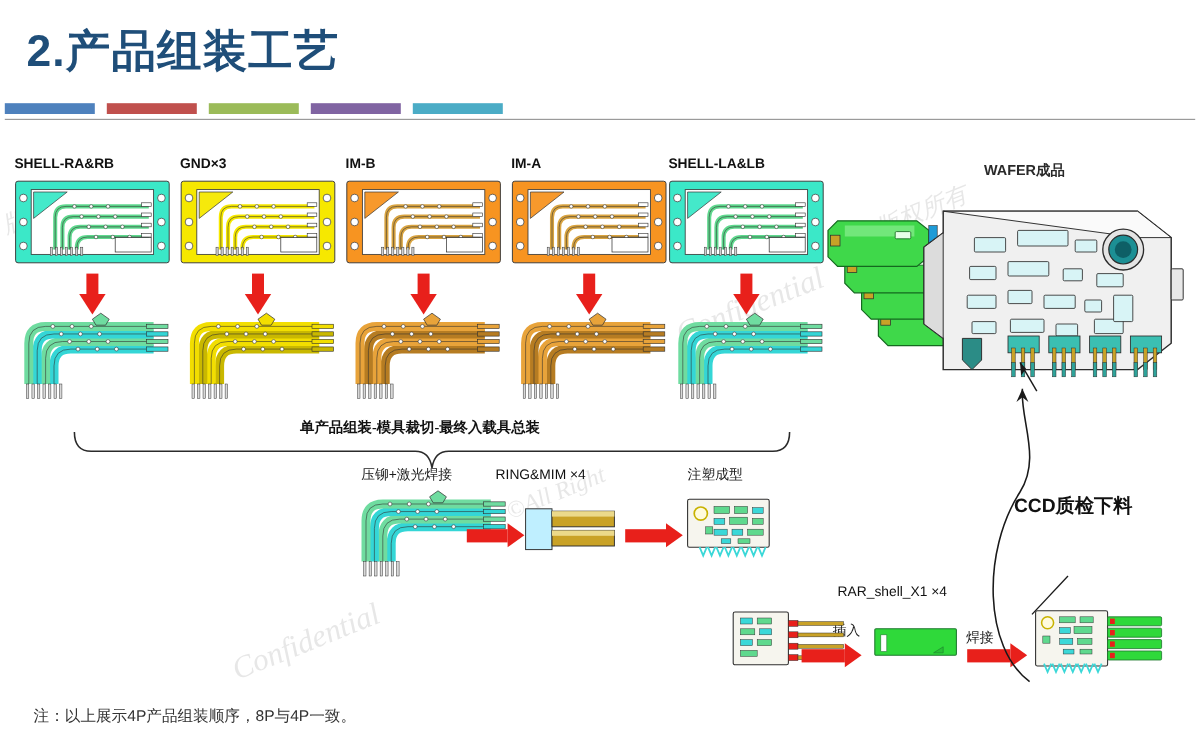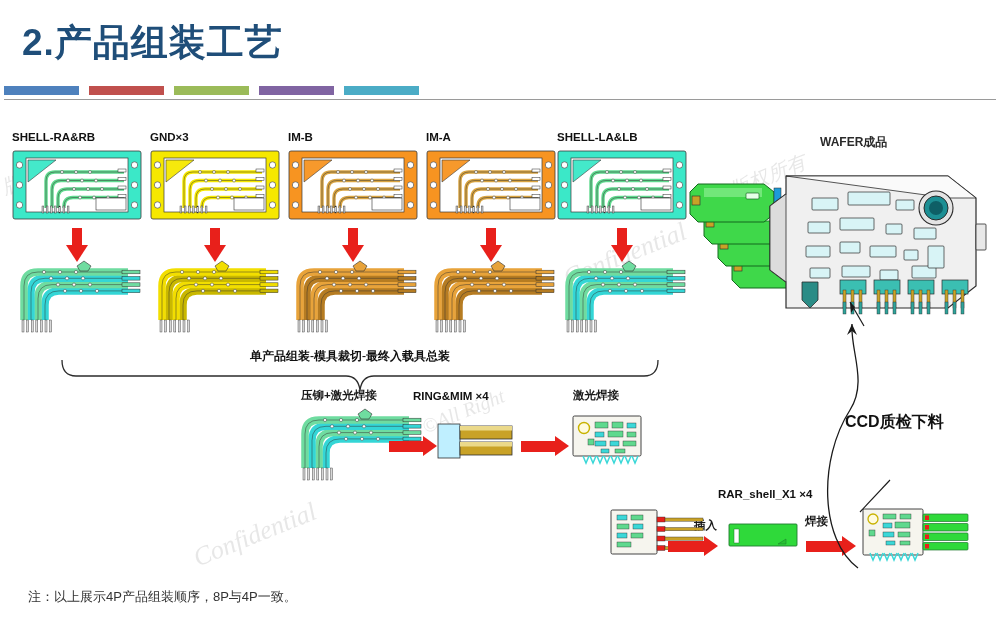--- a/index.html
+++ b/index.html
@@ -67,21 +67,21 @@
 
   
   #brace-caption {
     position: absolute; left: 0; top: 348px; width: 700px;
     text-align: center; font-size: 12px; font-weight: bold; color: #111; font-family: Liberation Serif, serif;
   }
   #brace-svg { position: absolute; left: 60px; top: 358px; }
 
   
   #mid-row { position: absolute; left: 285px; top: 388px; width: 380px; height: 95px; }
-  .mid-label { position: absolute; font-size: 11.5px; font-weight: bold; color: #111; white-space: nowrap; }
+  .mid-label { position: absolute; font-size: 11.5px; font-weight: normal; color: #111; white-space: nowrap; }
   .mid-label.cn { color: #1a1a1a; }
 
   .arrow-right { position: absolute; height: 20px; }
   .arrow-right .shaft { position: absolute; left: 0; top: 5px; height: 11px; background: #E8201B; }
   .arrow-right .head {
     position: absolute; top: 0;
     border-top: 10px solid transparent; border-bottom: 10px solid transparent;
     border-left: 14px solid #E8201B;
   }
 
@@ -559,21 +559,21 @@
   </div>
 
 <div id="brace-caption">单产品组装-模具裁切-最终入载具总装</div>
 <svg id="brace-svg" width="600" height="36">
   <path d="M2,2 Q2,18 16,18 L286,18 Q298,18 300,32 Q302,18 314,18 L584,18 Q598,18 598,2" fill="none" stroke="#2b2b2b" stroke-width="1.3"></path>
 </svg>
 
 <div id="mid-row">
   <div class="mid-label cn" style="left:16px; top:0px;">压铆+激光焊接</div>
   <div class="mid-label" style="left:128px; top:2px;">RING&amp;MIM ×4</div>
-  <div class="mid-label cn" style="left:288px; top:0px;">激光焊接</div>
+  <div class="mid-label cn" style="left:288px; top:0px;">注塑成型</div>
 <div style="position: absolute; left: 8px; top: 18px;">
       <svg width="130" height="78" viewBox="0 0 130 78">
         <path d="M33,62 L33,46.900000000000006 Q33,32.900000000000006 47,32.900000000000006 L116,32.900000000000006" fill="none" stroke="#34D6D6" stroke-width="7.5" stroke-linejoin="round" stroke-linecap="butt"></path>
         <path d="M33,62 L33,46.900000000000006 Q33,32.900000000000006 47,32.900000000000006 L116,32.900000000000006" fill="none" stroke="#2f2f2f" stroke-width="0.6" opacity="0.8"></path>
         <circle cx="53" cy="32.900000000000006" r="1.6" fill="#ffffff" stroke="#2f2f2f" stroke-width="0.45"></circle>
         <circle cx="69" cy="32.900000000000006" r="1.6" fill="#ffffff" stroke="#2f2f2f" stroke-width="0.45"></circle>
         <circle cx="85" cy="32.900000000000006" r="1.6" fill="#ffffff" stroke="#2f2f2f" stroke-width="0.45"></circle>
         <rect x="110" y="31.100000000000005" width="18" height="3.6" fill="#34D6D6" stroke="#2f2f2f" stroke-width="0.5"></rect>
         <path d="M26,62 L26,40.6 Q26,26.6 40,26.6 L116,26.6" fill="none" stroke="#6FDCA0" stroke-width="7.5" stroke-linejoin="round" stroke-linecap="butt"></path>
         <path d="M26,62 L26,40.6 Q26,26.6 40,26.6 L116,26.6" fill="none" stroke="#2f2f2f" stroke-width="0.6" opacity="0.8"></path>
@@ -642,23 +642,23 @@
         <path d="M33,44 l3,7 l3,-7" fill="none" stroke="#3BD8D8" stroke-width="1.5"></path>
         <path d="M40,44 l3,7 l3,-7" fill="none" stroke="#3BD8D8" stroke-width="1.5"></path>
         <path d="M47,44 l3,7 l3,-7" fill="none" stroke="#3BD8D8" stroke-width="1.5"></path>
         <path d="M54,44 l3,7 l3,-7" fill="none" stroke="#3BD8D8" stroke-width="1.5"></path>
         <path d="M61,44 l3,7 l3,-7" fill="none" stroke="#3BD8D8" stroke-width="1.5"></path>
       </svg>
     </div>
   </div>
 
 <div id="bot-row">
-  <div class="mid-label" style="left:88px; top:0px;margin-left:20px;">RAR_shell_X1 ×4</div>
+  <div class="mid-label" style="left:88px; top:0px;">RAR_shell_X1 ×4</div>
   <div class="mid-label cn" style="left:60px; top:30px;margin-left:24px;">插入</div>
-  <div class="mid-label cn" style="left:195px; top:26px;">焊接</div>
+  <div class="mid-label cn" style="left:195px; top:36px;">焊接</div>
 <div style="position: absolute; left: 0px; top: 18px;">
       <svg width="96" height="56" viewBox="0 0 96 56">
         <rect x="1" y="4" width="46" height="44" rx="1.5" fill="#F6F5EE" stroke="#2f2f2f" stroke-width="0.9"></rect>
         <rect x="7" y="9" width="10" height="5" fill="#3BD8D8" stroke="#2f2f2f" stroke-width="0.4"></rect>
         <rect x="21" y="9" width="12" height="5" fill="#5FD98E" stroke="#2f2f2f" stroke-width="0.4"></rect>
         <rect x="7" y="18" width="12" height="5" fill="#5FD98E" stroke="#2f2f2f" stroke-width="0.4"></rect>
         <rect x="23" y="18" width="10" height="5" fill="#3BD8D8" stroke="#2f2f2f" stroke-width="0.4"></rect>
         <rect x="7" y="27" width="10" height="5" fill="#3BD8D8" stroke="#2f2f2f" stroke-width="0.4"></rect>
         <rect x="21" y="27" width="12" height="5" fill="#5FD98E" stroke="#2f2f2f" stroke-width="0.4"></rect>
         <rect x="7" y="36" width="14" height="5" fill="#5FD98E" stroke="#2f2f2f" stroke-width="0.4"></rect>

